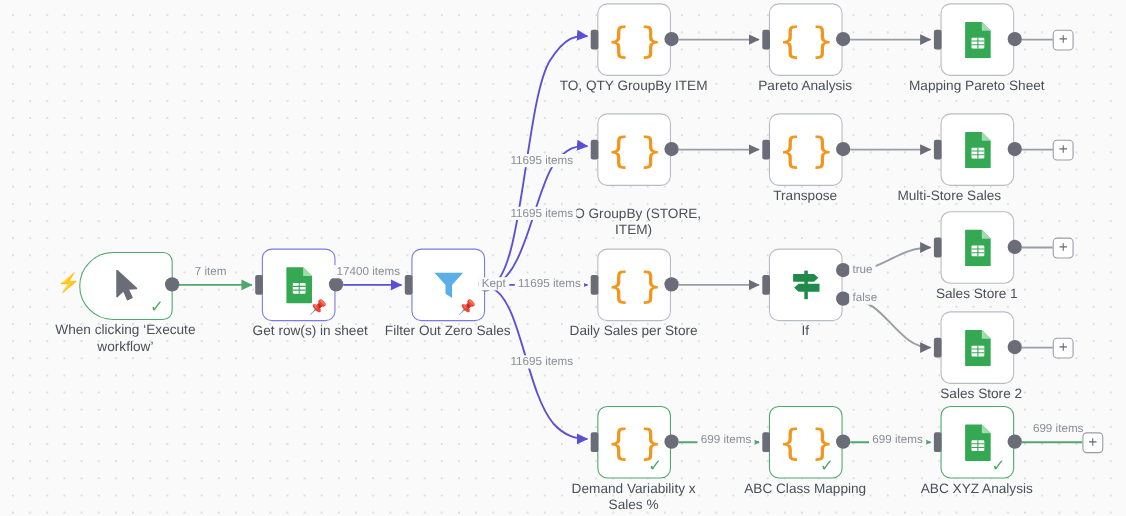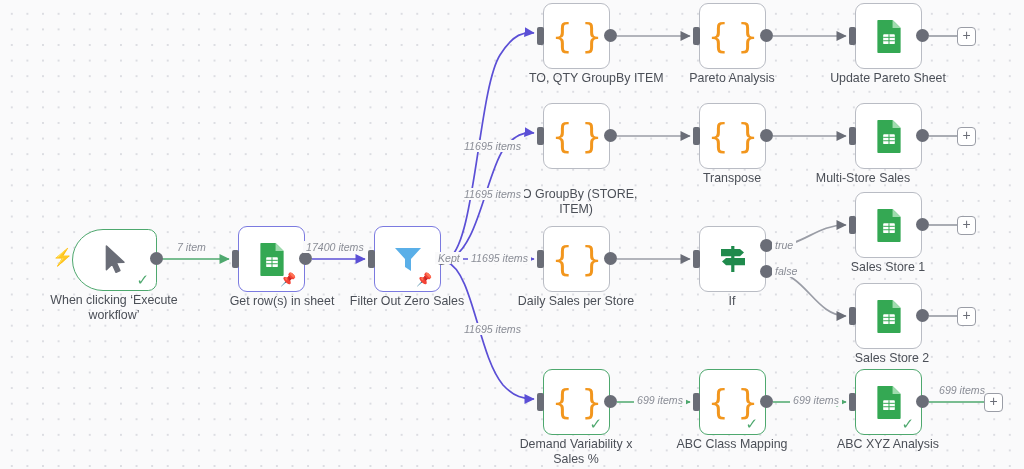--- a/index.html
+++ b/index.html
@@ -79,21 +79,20 @@
     text-align: center;
   }
   
   .edge-label {
     position: absolute;
     font-size: 10.6px;
     color: #8a8d96;
     background: #fafafb;
     padding: 0 3px;
     white-space: nowrap;
-    font-style: italic;
   }
   .edge-label.branch { color: #8a8d96; }
   
   .icon-wrap {
     display: flex;
     align-items: center;
     justify-content: center;
     width: 100%; height: 100%;
     position: relative;
   }
@@ -208,40 +207,40 @@
       <span class="pin-mark">📌</span>
     </div>
   </div>
   <div class="node-label" style="left:407px;top:294px;">Filter Out Zero Sales</div>
 
   <div class="node" style="left:543px;top:3px;width:67px;height:66px;">
     <div class="icon-wrap">
         <span class="code-icon">{ }</span>
       </div>
   </div>
-  <div class="node-label" style="left:576px;top:71px;text-align:right;">TO, QTY GroupBy ITEM</div>
+  <div class="node-label" style="left:576px;top:71px;">TO, QTY GroupBy ITEM</div>
 
   <div class="node" style="left:699px;top:3px;width:67px;height:66px;">
     <div class="icon-wrap">
         <span class="code-icon">{ }</span>
       </div>
   </div>
   <div class="node-label" style="left:732px;top:71px;">Pareto Analysis</div>
 
   <div class="node" style="left:855px;top:3px;width:67px;height:66px;">
     <div class="icon-wrap">
       <svg width="30" height="34" viewBox="0 0 30 38">
         <path d="M3,1 h16 l9,9 v27 a1,1 0 0 1 -1,1 h-24 a1,1 0 0 1 -1,-1 v-35 a1,1 0 0 1 1,-1 z" fill="#34a853"></path>
         <path d="M19,1 l9,9 h-9 z" fill="#9fdcae"></path>
         <rect x="8.5" y="17" width="13" height="11" rx="1" fill="#ffffff"></rect>
         <path d="M8.5,20.5 h13 M8.5,24.3 h13 M15,17 v11" stroke="#34a853" stroke-width="1.1"></path>
       </svg>
     </div>
   </div>
-  <div class="node-label" style="left:888px;top:71px;">Update Pareto Sheet</div>
+  <div class="node-label" style="left:888px;top:71px;">Mapping Pareto Sheet</div>
 
   <div class="node" style="left:543px;top:103px;width:67px;height:66px;">
     <div class="icon-wrap">
         <span class="code-icon">{ }</span>
       </div>
   </div>
   <div class="node-label" style="left:576px;top:171px;margin-top:16px;">TO GroupBy (STORE,
 ITEM)</div>
 
   <div class="node" style="left:699px;top:103px;width:67px;height:66px;">

